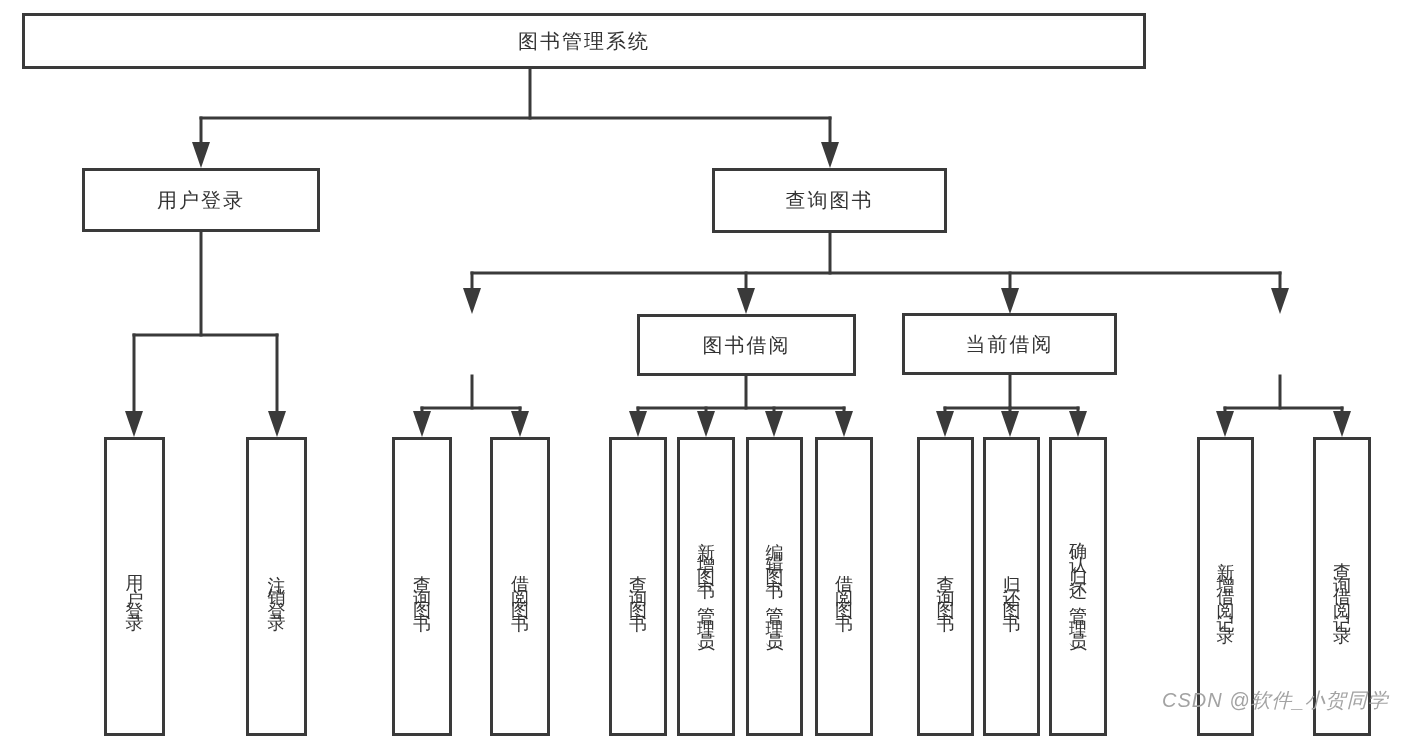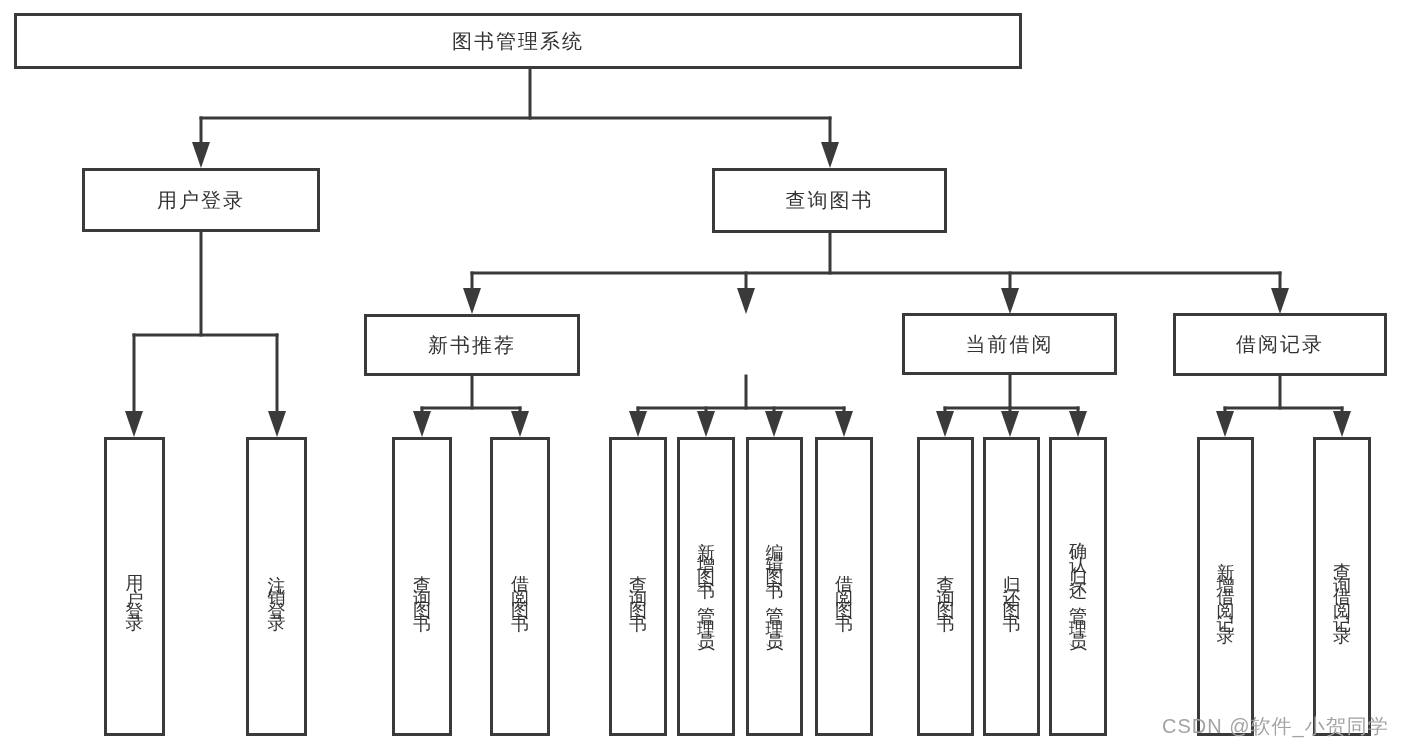--- a/index.html
+++ b/index.html
@@ -23,22 +23,22 @@
   .leaf{
     position:absolute;top:437px;height:299px;background:#ffffff;border:3px solid var(--line);
     display:flex;align-items:center;justify-content:center;
   }
   .vtext{
     writing-mode:vertical-rl;text-orientation:mixed;
     font-size:18px;line-height:1;letter-spacing:13px;
     color:var(--text);white-space:nowrap;
   }
   .watermark{
-    position:absolute;left:1162px;top:713px;
-    font-size:20px;letter-spacing:1px;color:var(--watermark);white-space:nowrap;
+    position:absolute;left:1162px;top:687px;
+    font-size:20px;letter-spacing:1px;color:var(--watermark);white-space:nowrap;font-style:italic;
   }
 </style>
 </head>
 <body>
 
 <div class="canvas">
 
   <svg id="connectors" xmlns="http://www.w3.org/2000/svg">
       <line x1="530" y1="69" x2="530" y2="118"></line>
       <line x1="201" y1="118" x2="830" y2="118"></line>
@@ -87,28 +87,27 @@
       <line x1="1078" y1="408" x2="1078" y2="417"></line>
       <polygon points="1069,411 1087,411 1078,437"></polygon>
       <line x1="1280" y1="376" x2="1280" y2="408"></line>
       <line x1="1225" y1="408" x2="1342" y2="408"></line>
       <line x1="1225" y1="408" x2="1225" y2="417"></line>
       <polygon points="1216,411 1234,411 1225,437"></polygon>
       <line x1="1342" y1="408" x2="1342" y2="417"></line>
       <polygon points="1333,411 1351,411 1342,437"></polygon>
     </svg>
 
-  <div class="node" style="left:14px;top:13px;width:1008px;height:56px">图书管理系统</div>
+  <div class="node" style="left:22px;top:13px;width:1124px;height:56px">图书管理系统</div>
 
   <div class="node" style="left:82px;top:168px;width:238px;height:64px">用户登录</div>
   <div class="node" style="left:712px;top:168px;width:235px;height:65px">查询图书</div>
 
-  <div class="node" style="left:364px;top:314px;width:216px;height:62px">新书推荐</div>
+  <div class="node" style="left:637px;top:314px;width:219px;height:62px">图书借阅</div>
   <div class="node" style="left:902px;top:313px;width:215px;height:62px">当前借阅</div>
-  <div class="node" style="left:1173px;top:313px;width:214px;height:63px">借阅记录</div>
 
   <div class="leaf" style="left:104px;width:61px">
     <span class="vtext">用户登录</span>
   </div>
   <div class="leaf" style="left:246px;width:61px">
     <span class="vtext">注销登录</span>
   </div>
 
   <div class="leaf" style="left:392px;width:60px">
     <span class="vtext">查询图书</span>

